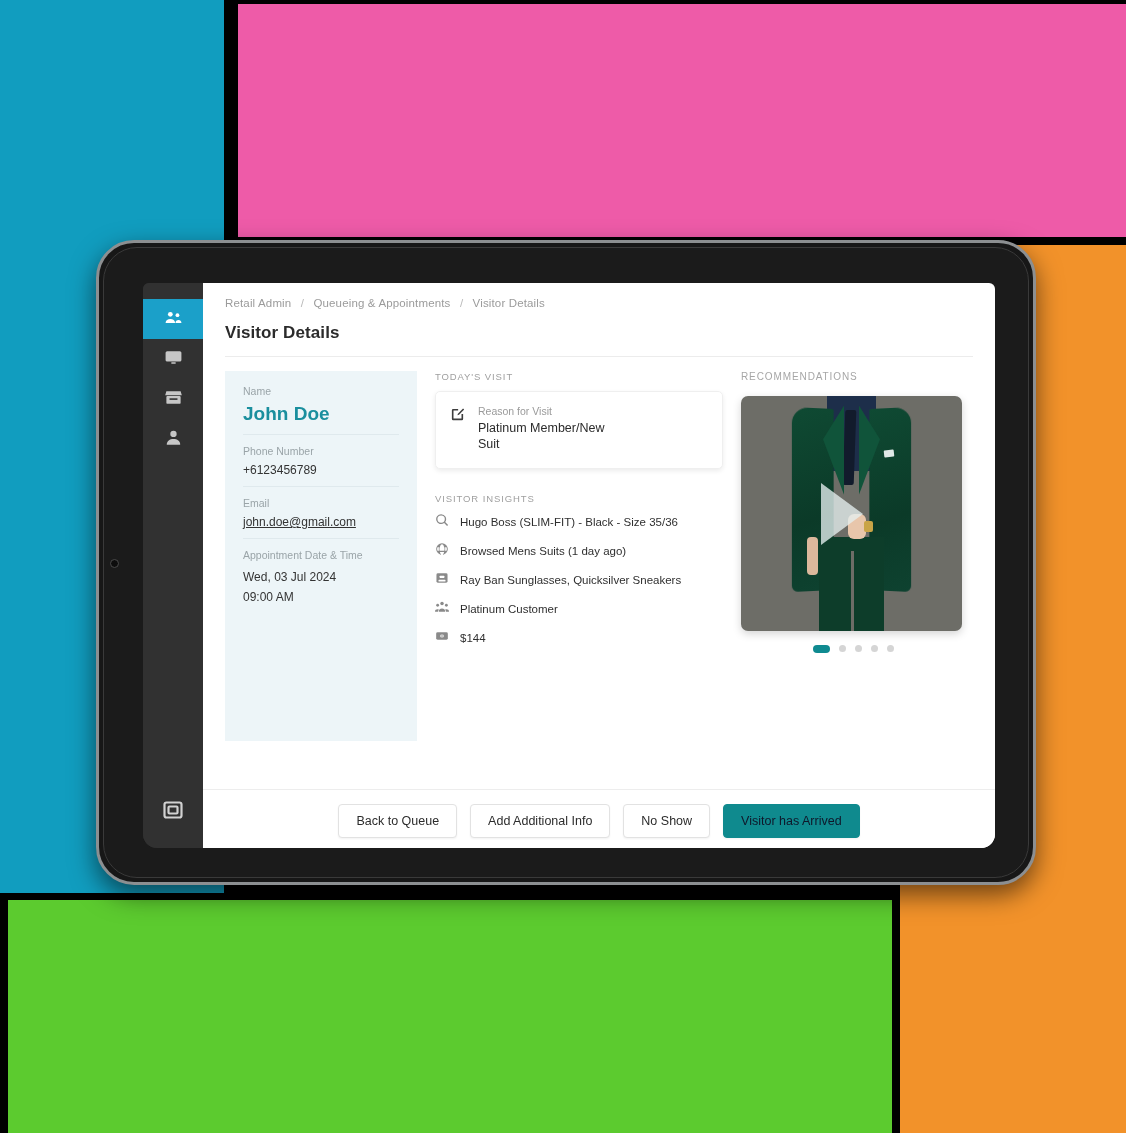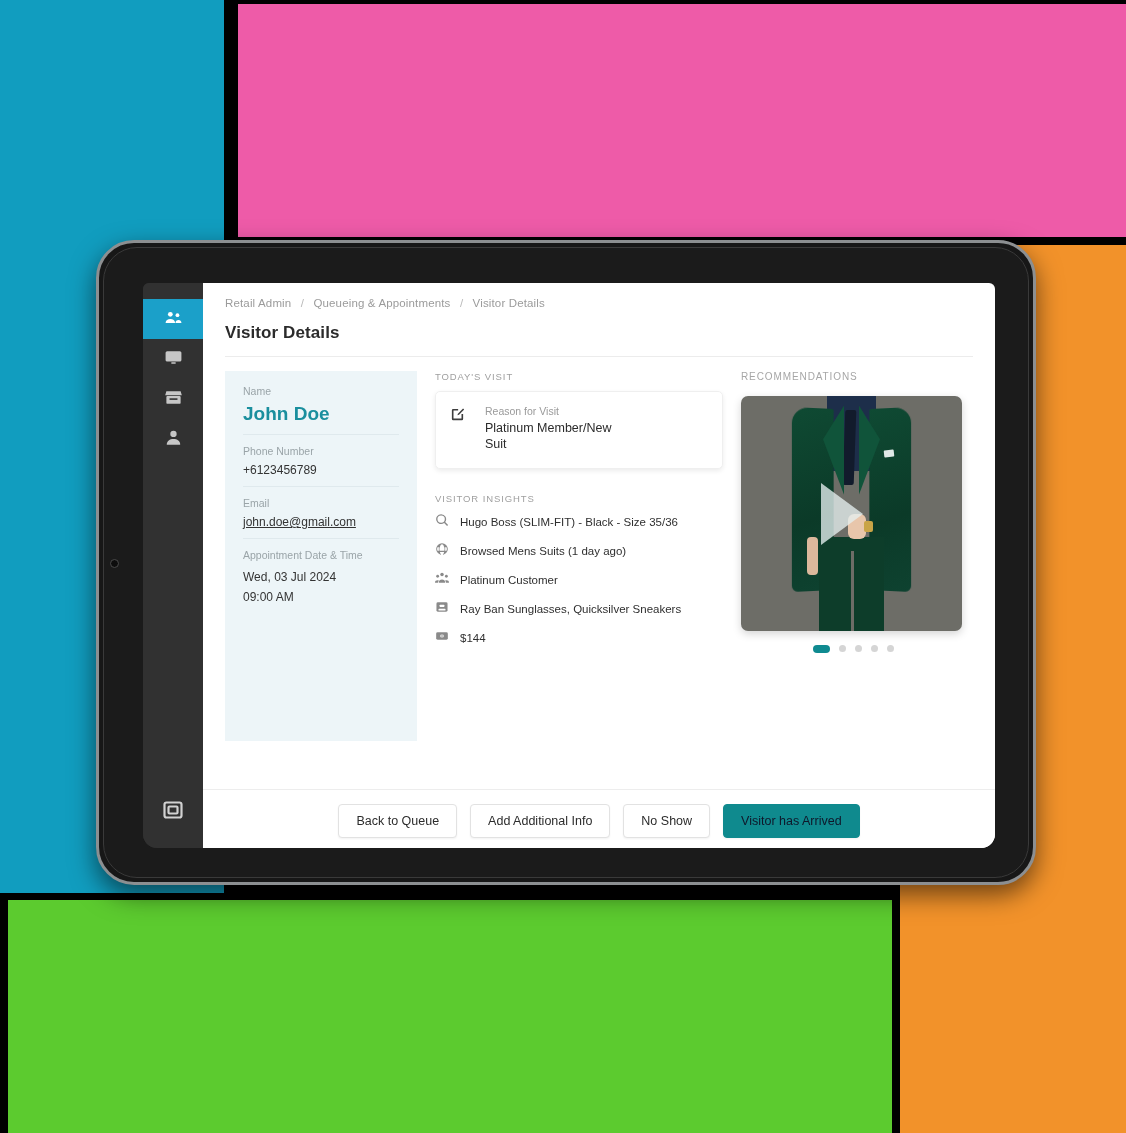--- a/index.html
+++ b/index.html
@@ -101,21 +101,21 @@
   .field-value.name { font-size: 19px; font-weight: bold; color: #1a8f9e; }
   .field-value.link { text-decoration: underline; color: #333; }
   .field-value.stacked { line-height: 1.7; }
 
   
   .mid { flex: 1; padding: 0 18px 0 18px; }
   .sec-head { font-size: 9.5px; color: #9f9f9f; letter-spacing: .9px; margin-bottom: 9px; }
   .reason-card {
     background: #fff; border: 1px solid #efefef; border-radius: 5px;
     box-shadow: 0 2px 5px rgba(0,0,0,.08);
-    padding: 13px 14px; display: flex; gap: 20px; min-height: 78px;
+    padding: 13px 14px; display: flex; gap: 13px; min-height: 78px;
   }
   .reason-card svg { width: 15px; height: 15px; fill: #3d3d3d; flex: none; margin-top: 2px; }
   .reason-label { font-size: 10.5px; color: #9a9a9a; margin-bottom: 3px; }
   .reason-value { font-size: 12.5px; color: #2b2b2b; line-height: 1.3; max-width: 150px; }
 
   .insights { margin-top: 24px; }
   .insight-row { display: flex; align-items: center; gap: 11px; margin-bottom: 11px; }
   .insight-row svg { width: 14px; height: 14px; fill: #8a8a8a; flex: none; }
   .insight-text { font-size: 11.5px; color: #2f2f2f; white-space: nowrap; }
 
@@ -320,40 +320,40 @@
                     <svg viewBox="0 0 24 24">
                         <path d="M12 2a10 10 0 100 20 10 10 0 000-20zm0 2c1.6 0 3 2.1 3.6 5H8.4C9 6.1 10.4 4 12 4zM7.9 9h8.2a16 16 0 010 6H7.9a16 16 0 010-6zM4.2 9h2.5a18 18 0 000 6H4.2a8 8 0 010-6zm13.1 0h2.5a8 8 0 010 6h-2.5a18 18 0 000-6zM8.4 17h7.2c-.6 2.9-2 5-3.6 5s-3-2.1-3.6-5z"></path>
                       </svg>
                   </span>
                   <span class="insight-text">Browsed Mens Suits (1 day ago)</span>
                 </div>
 
                 <div class="insight-row">
                   <span>
                     <svg viewBox="0 0 24 24">
+                        <rect x="2.5" y="4" width="19" height="16" rx="2.5"></rect>
+                        <rect x="6" y="15" width="12" height="3" rx="1" fill="#fff"></rect>
+                        <rect x="8" y="8" width="8" height="4" rx="1" fill="#fff"></rect>
+                      </svg>
+                  </span>
+                  <span class="insight-text">Ray Ban Sunglasses, Quicksilver Sneakers</span>
+                </div>
+
+                <div class="insight-row">
+                  <span>
+                    <svg viewBox="0 0 24 24">
                         <circle cx="12" cy="6" r="3"></circle>
                         <circle cx="4.5" cy="9" r="2.4"></circle>
                         <circle cx="19.5" cy="9" r="2.4"></circle>
                         <path d="M6.5 20c0-3.3 2.3-5.3 5.5-5.3s5.5 2 5.5 5.3z"></path>
                         <path d="M0 20c0-2.6 1.6-4 4.3-4 .9 0 1.7.2 2.3.5-.9 1-1.4 2.2-1.5 3.5z"></path>
                         <path d="M24 20h-5.1c-.1-1.3-.6-2.5-1.5-3.5.6-.3 1.4-.5 2.3-.5 2.7 0 4.3 1.4 4.3 4z"></path>
                       </svg>
                   </span>
                   <span class="insight-text">Platinum Customer</span>
-                </div>
-
-                <div class="insight-row">
-                  <span>
-                    <svg viewBox="0 0 24 24">
-                        <rect x="2.5" y="4" width="19" height="16" rx="2.5"></rect>
-                        <rect x="6" y="15" width="12" height="3" rx="1" fill="#fff"></rect>
-                        <rect x="8" y="8" width="8" height="4" rx="1" fill="#fff"></rect>
-                      </svg>
-                  </span>
-                  <span class="insight-text">Ray Ban Sunglasses, Quicksilver Sneakers</span>
                 </div>
 
                 <div class="insight-row">
                   <span>
                     <svg viewBox="0 0 24 24">
                         <rect x="2" y="5.5" width="20" height="13" rx="2.5"></rect>
                         <circle cx="12" cy="12" r="3" fill="#fff"></circle>
                         <rect x="11.2" y="8.8" width="1.6" height="6.4" fill="#8a8a8a"></rect>
                       </svg>
                   </span>

